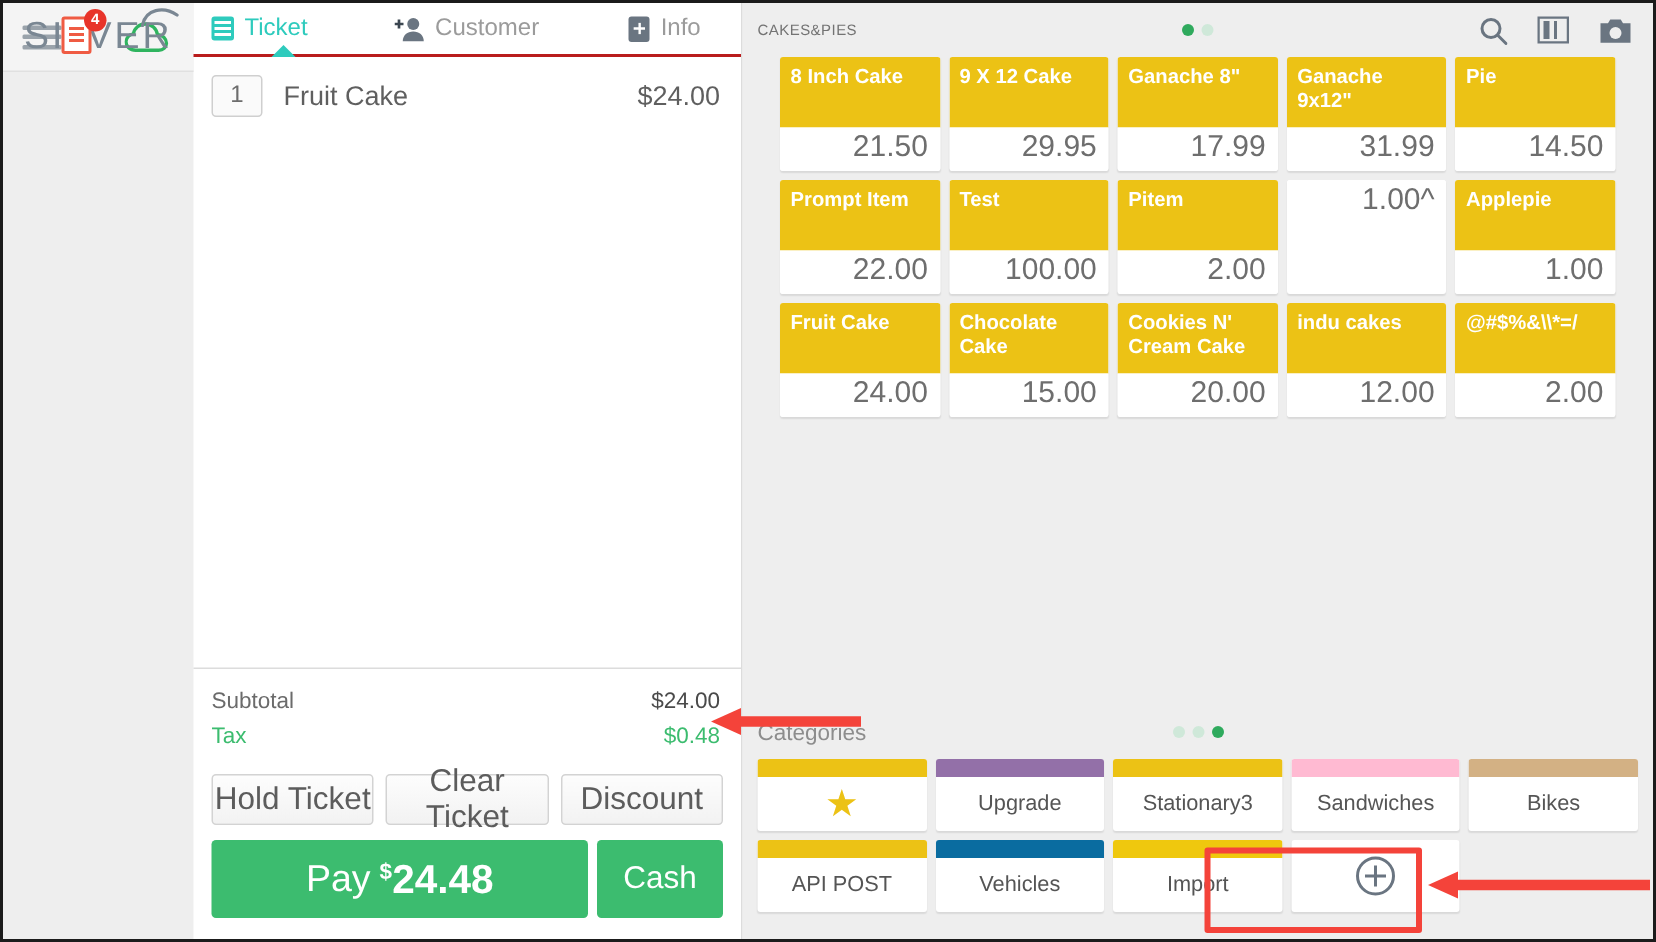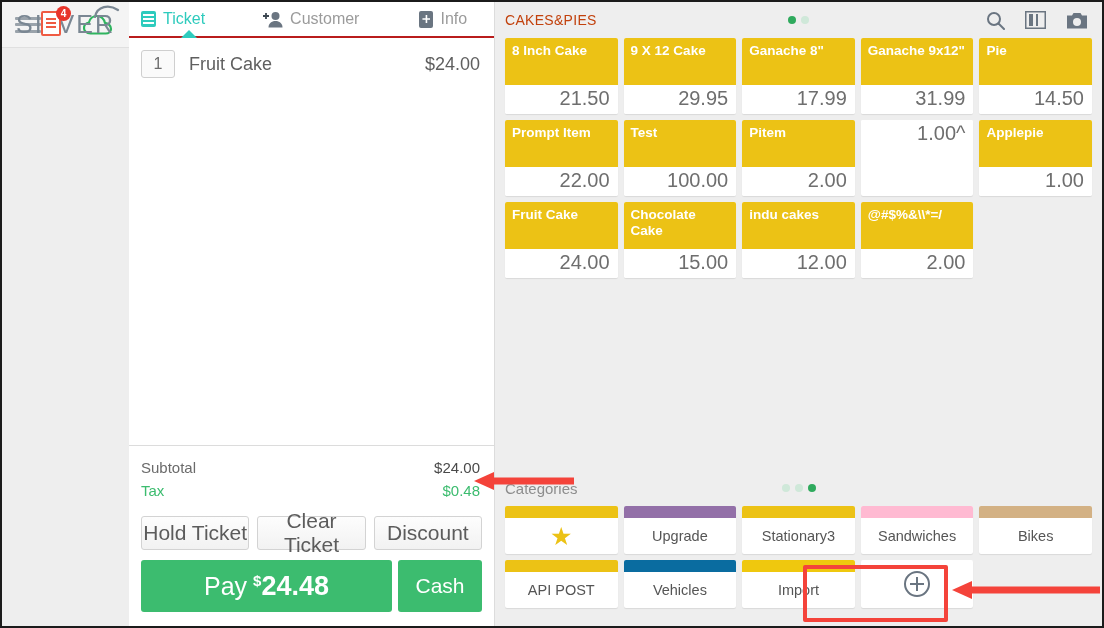--- a/index.html
+++ b/index.html
@@ -149,30 +149,30 @@
     font-family: "Liberation Sans", sans-serif;
   }
 
   
   .right { flex: 1; display: flex; flex-direction: column; min-width: 0; background:#eeeeee; }
 
   .section-head {
     height: 36px; display: flex; align-items: center;
     padding: 0 14px 0 10px; position: relative;
   }
-  .section-title { font-size: 14px; color: #c2410c; letter-spacing: .3px; }
+  .section-title { font-size: 10px; color: #737373; letter-spacing: .3px; }
   .dots {
     position: absolute; left: 0; right: 0;
     display: flex; justify-content: center; gap: 5px; pointer-events: none;
   }
   .dot { width: 8px; height: 8px; border-radius: 50%; background: #cfe8d9; }
   .dot.on { background: #2faa5d; }
   .head-icons { margin-left: auto; display: flex; align-items: center; gap: 20px; }
 
-  .grid-wrap { padding: 0 10px; }
+  .grid-wrap { padding: 0 25px; }
   .prod-grid { display: grid; grid-template-columns: repeat(5, 1fr); gap: 6px; }
   .prod {
     background: #fff; border-radius: 2px; overflow: hidden;
     box-shadow: 0 1px 1px rgba(0,0,0,.09);
     display: flex; flex-direction: column; height: 76px;
   }
   .prod .cap {
     background: #ecc215; color: #fff; font-size: 13.5px; font-weight: 600;
     padding: 5px 7px; flex: 1; line-height: 1.18;
   }
@@ -379,20 +379,24 @@
 
           <div class="prod">
               <div class="cap">Fruit Cake</div>
               <div class="price">24.00</div>
             </div>
           <div class="prod">
               <div class="cap">Chocolate Cake</div>
               <div class="price">15.00</div>
             </div>
           <div class="prod">
+              <div class="cap">Cookies N' Cream Cake</div>
+              <div class="price">20.00</div>
+            </div>
+          <div class="prod">
               <div class="cap">indu cakes</div>
               <div class="price">12.00</div>
             </div>
           <div class="prod">
               <div class="cap">@#$%&amp;\\*=/</div>
               <div class="price">2.00</div>
             </div>
         </div>
       </div>
 

